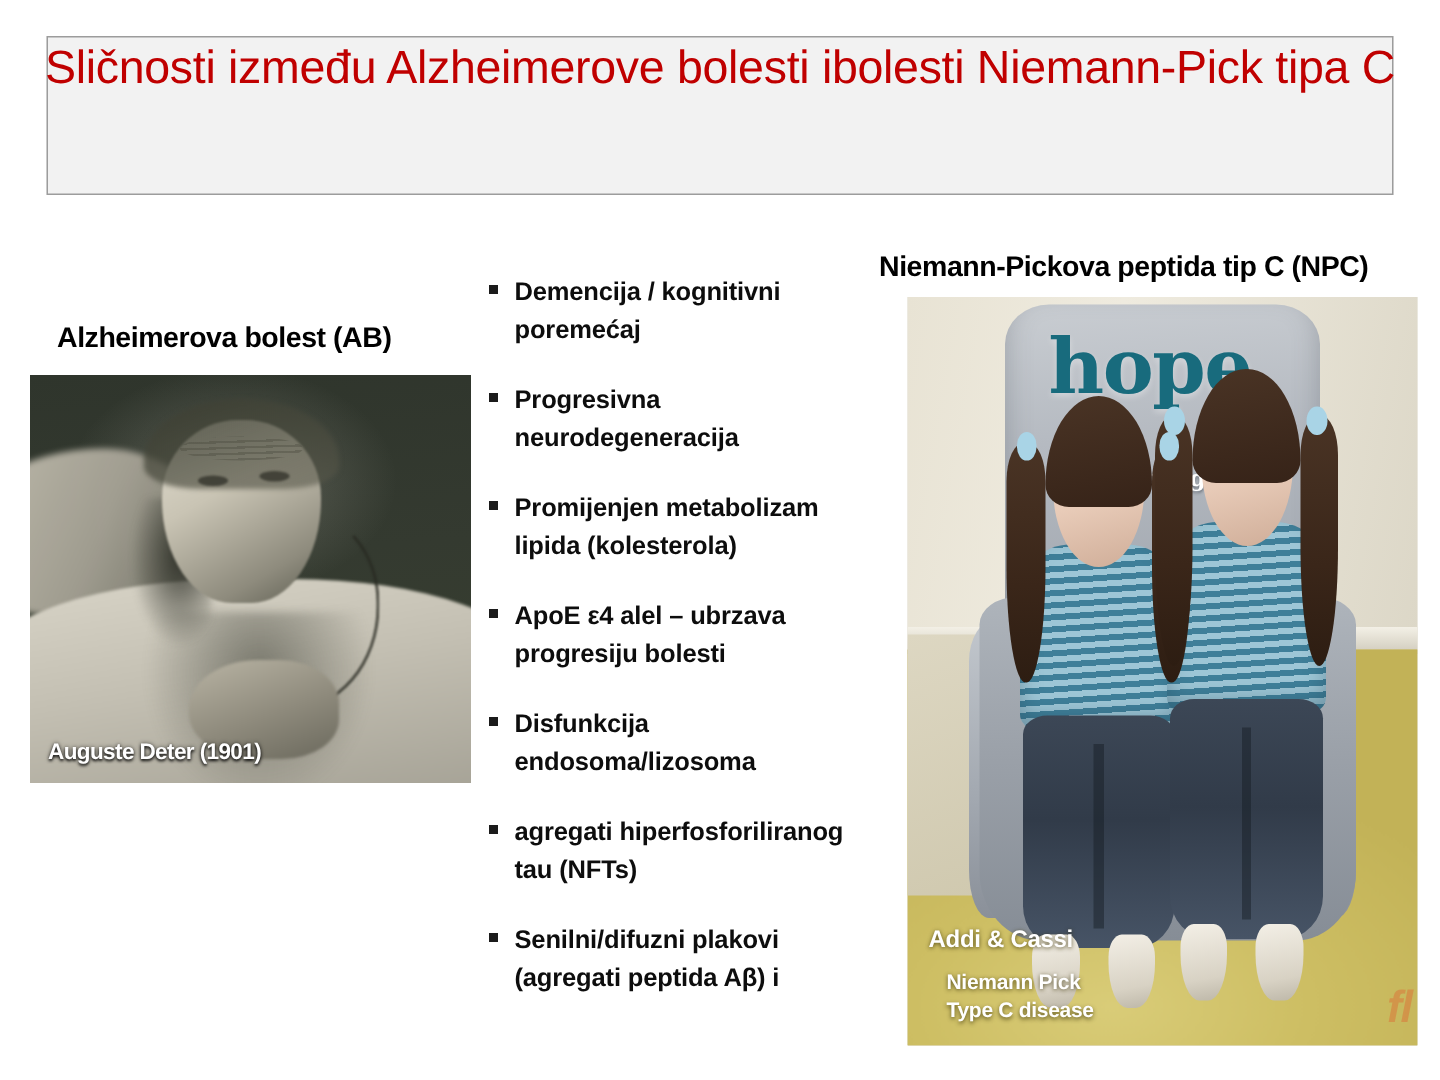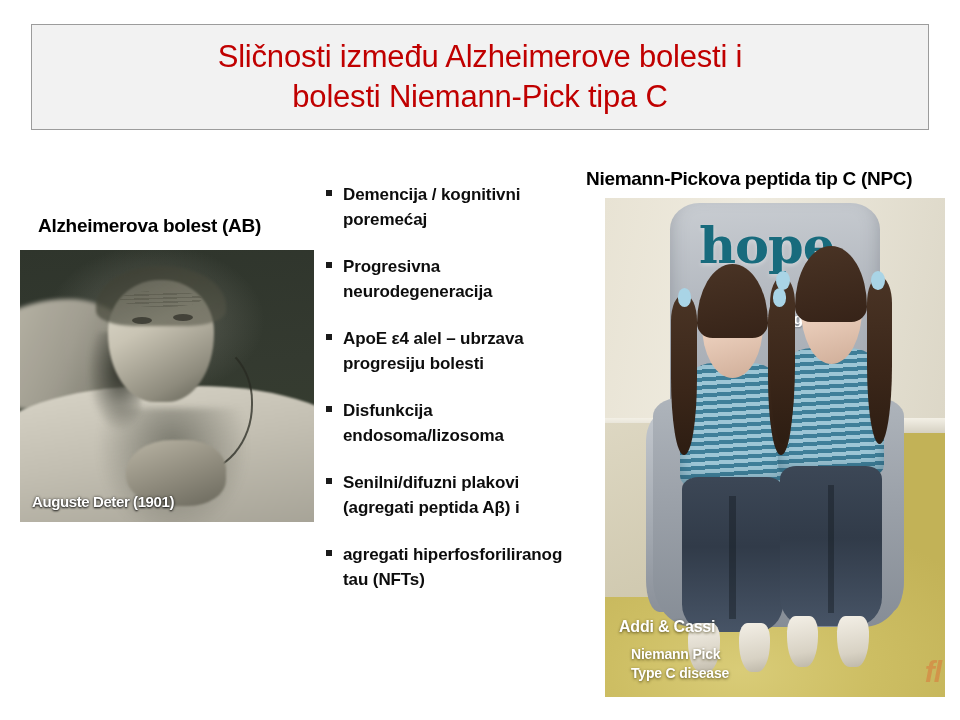--- a/index.html
+++ b/index.html
@@ -19,22 +19,21 @@
   #title-box {
     position: absolute;
     left: 31px;
     top: 24px;
     width: 898px;
     height: 106px;
     background: #F2F2F2;
     border: 1px solid #9C9C9C;
     box-sizing: border-box;
     display: flex;
-    flex-direction: column;
-    align-items: center;
+    flex-direction: row;
     justify-content: center;
   }
   #title-box .tline {
     color: #C00000;
     font-size: 31px;
     font-weight: 400;
     line-height: 40px;
     letter-spacing: -0.2px;
     white-space: nowrap;
   }
@@ -478,33 +477,37 @@
   <div class="bullet">
     <span class="marker"></span>
     <span class="btext">Demencija / kognitivni poremećaj</span>
   </div>
   <div class="bullet">
     <span class="marker"></span>
     <span class="btext">Progresivna neurodegeneracija</span>
   </div>
   <div class="bullet">
     <span class="marker"></span>
+    <span class="btext">Promijenjen metabolizam lipida (kolesterola)</span>
+  </div>
+  <div class="bullet">
+    <span class="marker"></span>
     <span class="btext">ApoE ε4 alel – ubrzava progresiju bolesti</span>
   </div>
   <div class="bullet">
     <span class="marker"></span>
     <span class="btext">Disfunkcija endosoma/lizosoma</span>
   </div>
   <div class="bullet">
     <span class="marker"></span>
+    <span class="btext">agregati hiperfosforiliranog tau (NFTs)</span>
+  </div>
+  <div class="bullet">
+    <span class="marker"></span>
     <span class="btext">Senilni/difuzni plakovi (agregati peptida Aβ) i</span>
-  </div>
-  <div class="bullet">
-    <span class="marker"></span>
-    <span class="btext">agregati hiperfosforiliranog tau (NFTs)</span>
   </div>
 </div>
 
 <div id="npc-heading">Niemann-Pickova peptida tip C (NPC)</div>
 
 <div id="npc-photo">
   <div class="wall"></div>
   <div class="baseboard"></div>
   <div class="floor"></div>
   <div class="floor-left"></div>

